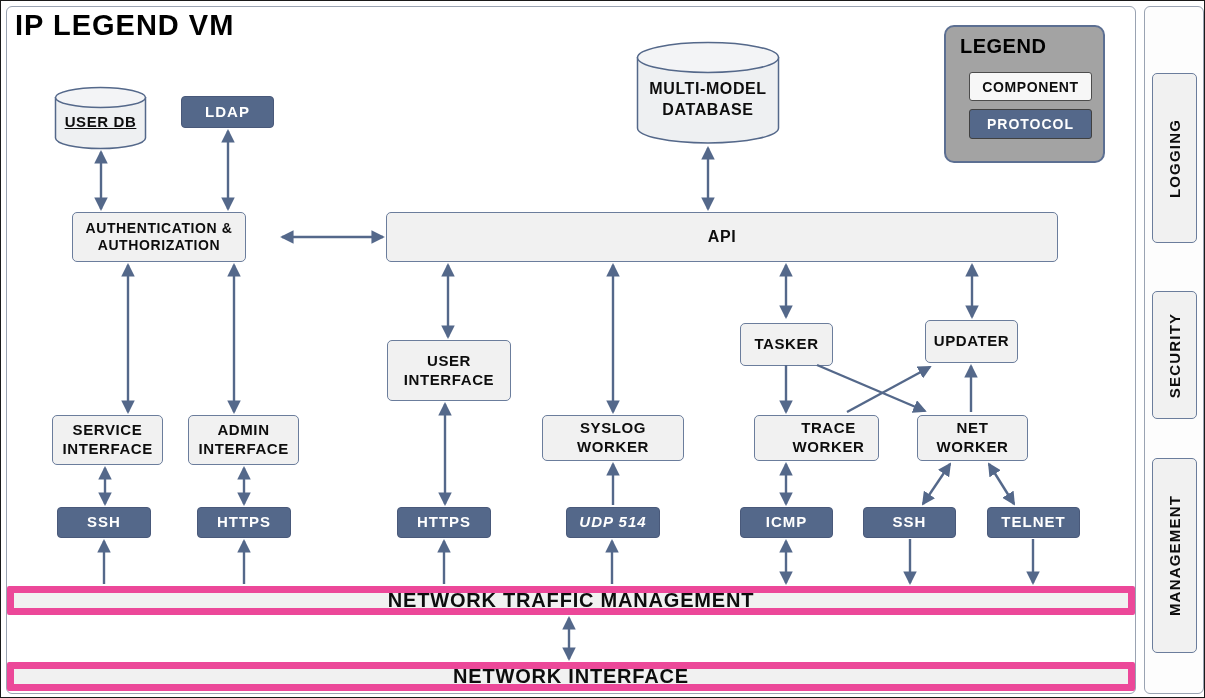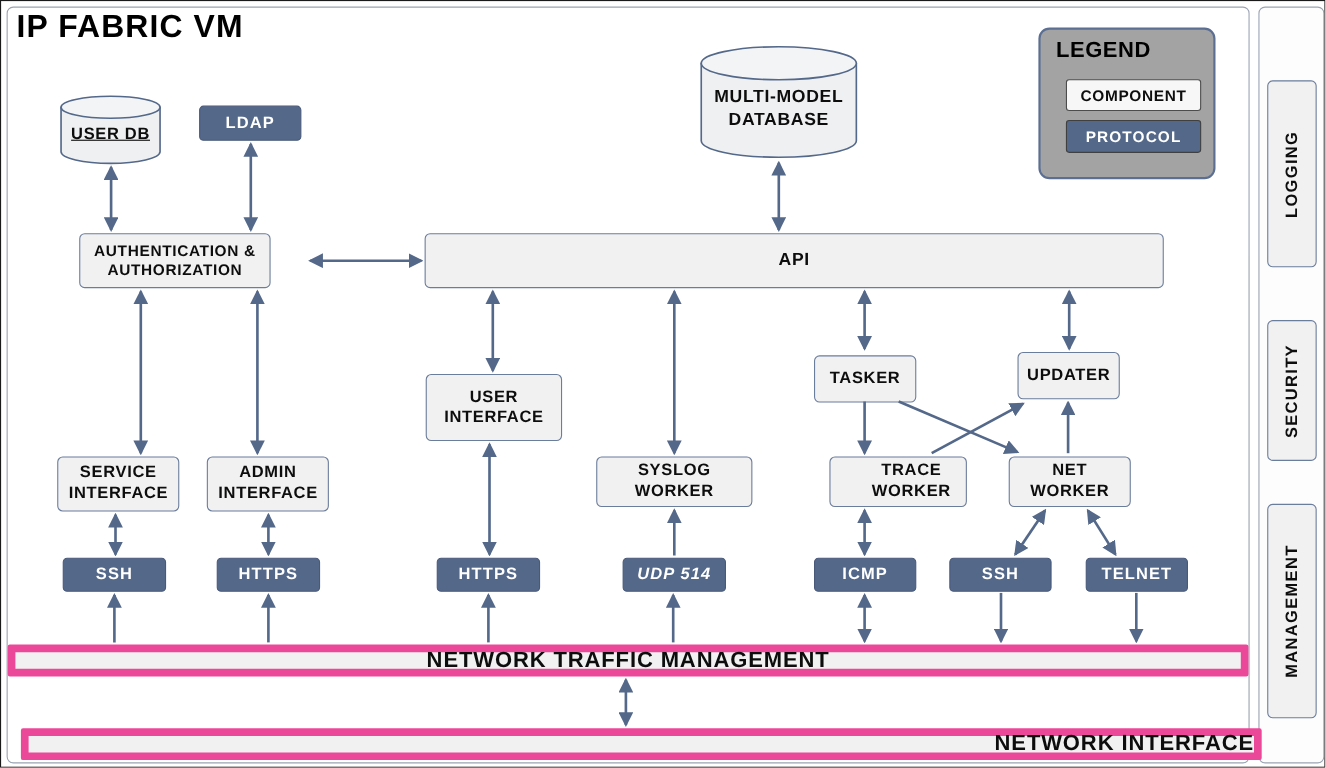--- a/index.html
+++ b/index.html
@@ -76,21 +76,21 @@
   }
   .wires{left:0; top:0; z-index:4; pointer-events:none;}
 </style>
 </head>
 <body>
 
 <div class="stage">
 
   <div class="abs main-frame"></div>
 
-  <div class="abs page-title">IP FABRIC VM</div>
+  <div class="abs page-title">IP LEGEND VM</div>
 
   <div class="abs cyl" style="left:53px;top:85px;width:93px;height:64px;">
     <svg width="93" height="64" viewBox="0 0 93 64">
       <path d="M1.5 11 L1.5 52 A45 10.5 0 0 0 91.5 52 L91.5 11" fill="#eef0f2" stroke="#54688a" stroke-width="1.5"></path>
       <ellipse cx="46.5" cy="11.5" rx="45" ry="10" fill="#f3f4f6" stroke="#54688a" stroke-width="1.5"></ellipse>
     </svg>
     <div class="cyl-label" style="top:26px;font-size:15px;text-decoration:underline;">USER DB</div>
   </div>
 
   <div class="abs node proto" style="left:180px;top:95px;width:93px;height:32px;">
@@ -166,21 +166,21 @@
   <div class="abs node proto" style="left:862px;top:506px;width:93px;height:31px;">
     <span>SSH</span>
   </div>
   <div class="abs node proto" style="left:986px;top:506px;width:93px;height:31px;">
     <span>TELNET</span>
   </div>
 
   <div class="abs node bar" style="left:6px;top:585px;width:1128px;height:29px;">
     <span>NETWORK TRAFFIC MANAGEMENT</span>
   </div>
-  <div class="abs node bar" style="left:18px;top:661px;width:1128px;height:29px;justify-content:flex-end;">
+  <div class="abs node bar" style="left:6px;top:661px;width:1128px;height:29px;">
     <span>NETWORK INTERFACE</span>
   </div>
 
   <div class="abs side-panel"></div>
   <div class="abs vlabel" style="top:72px;height:170px;">
     <span>LOGGING</span>
   </div>
   <div class="abs vlabel" style="top:290px;height:128px;">
     <span>SECURITY</span>
   </div>

